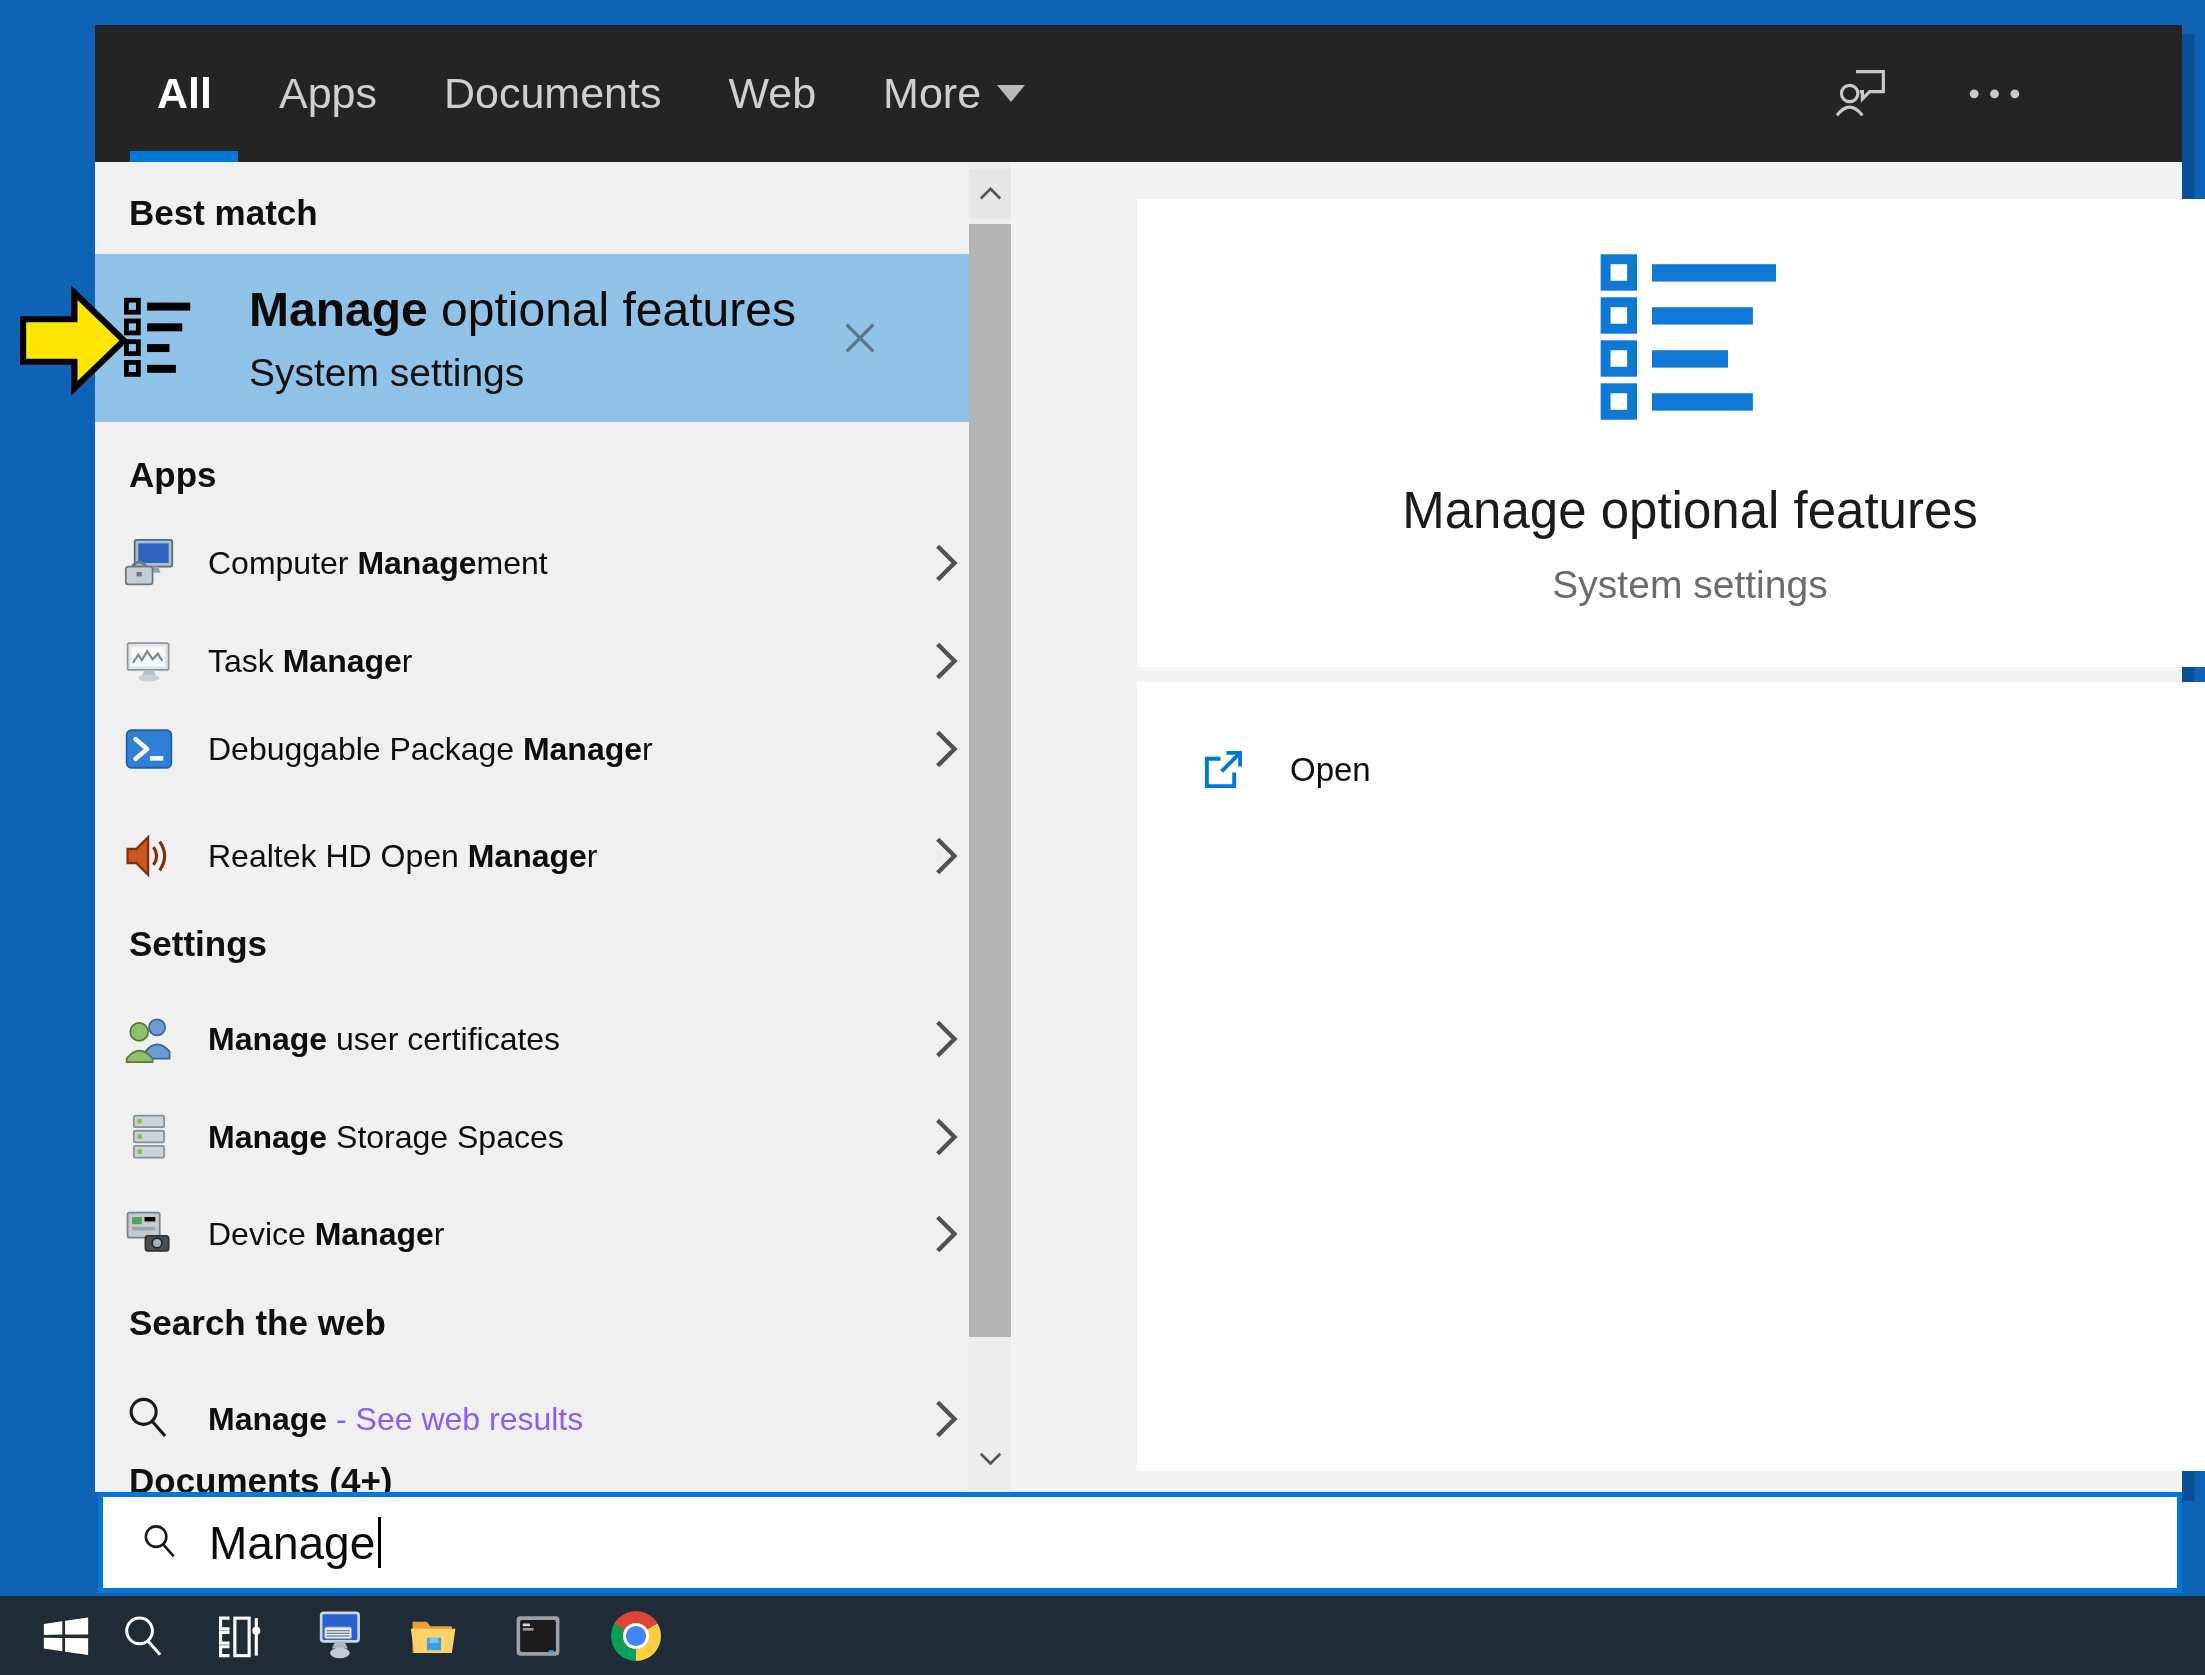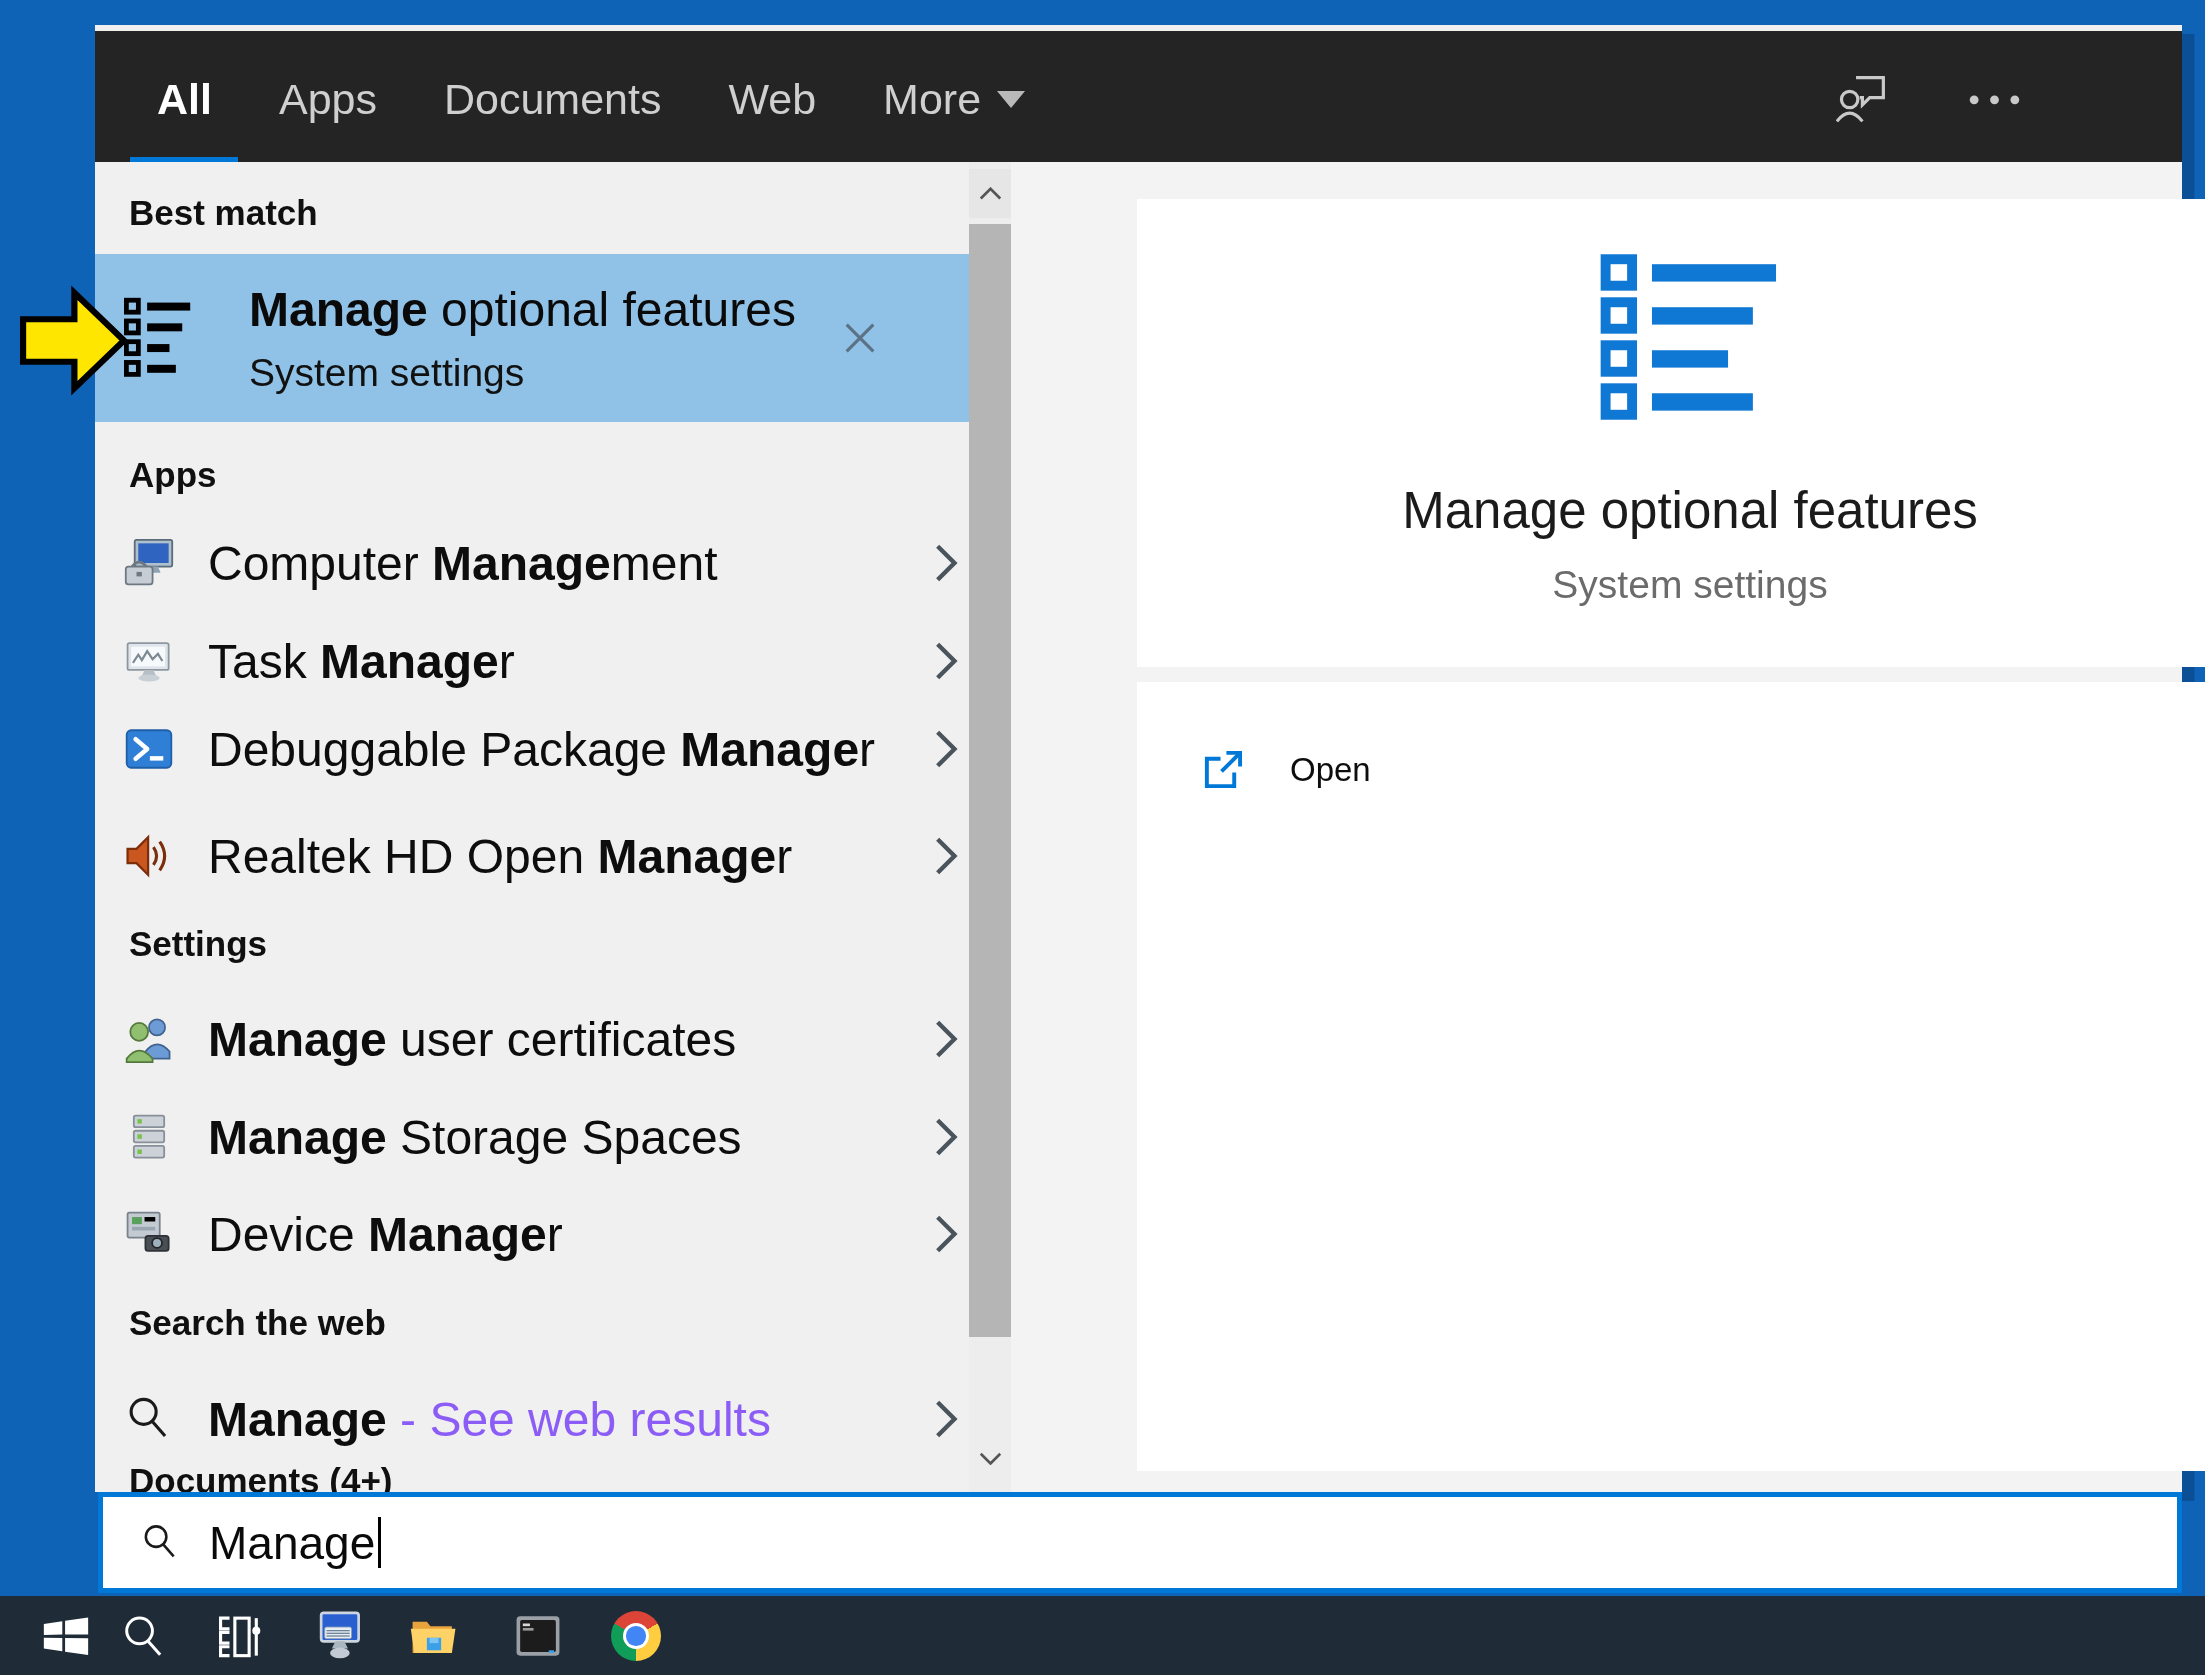--- a/index.html
+++ b/index.html
@@ -4,39 +4,39 @@
 <style>
   * { margin:0; padding:0; box-sizing:border-box; }
   html,body { width:2205px; height:1676px; overflow:hidden;
     font-family:"Liberation Sans","DejaVu Sans",sans-serif; }
   .desktop { position:absolute; inset:0; background:#0e63b6; }
 
   
   .window { position:absolute; left:95px; top:25px; width:2087px; height:1467px;
     background:#f0f0f0; box-shadow:12.4px 8.9px 0 rgba(8,58,112,.45); }
 
-  .win-header { position:absolute; left:0; top:6px; width:100%; height:137px; background:#242424; }
+  .win-header { position:absolute; left:0; top:0; width:100%; height:137px; background:#242424; }
   .tabs { position:absolute; left:62px; top:0; height:137px; display:flex; align-items:center; gap:67px; }
   .tab { font-size:43px; color:#cfcfcf; display:flex; align-items:center; gap:16px; cursor:default; }
   .tab.active { color:#ffffff; font-weight:700; }
   .tab-underline { position:absolute; left:35px; bottom:0; width:108px; height:11.5px; background:#0078d7; }
   .caret-down { width:0; height:0; border-left:14px solid transparent; border-right:14px solid transparent;
     border-top:17.7px solid #b9b9b9; display:inline-block; }
   .hdr-icons { position:absolute; right:160px; top:0; height:137px; display:flex; align-items:center; gap:80px; }
 
   
   .left-panel { position:absolute; left:0; top:137px; width:874px; height:1330px;
     background:#f0f0f0; overflow:hidden; }
   .sec-heading { position:absolute; left:34px; height:53px; display:flex; align-items:center;
     font-size:35px; font-weight:700; color:#101010; }
   .row { position:absolute; left:0; width:874px; height:98px; display:flex; align-items:center;
     padding-left:29px; cursor:default; }
   .row .ric { width:50px; height:50px; flex:0 0 50px; margin-right:34px; display:flex;
     align-items:center; justify-content:center; }
-  .rtext { font-size:48px; color:#0d0d0d; white-space:pre;text-align:center; }
+  .rtext { font-size:32px; color:#0d0d0d; white-space:pre;text-align:center; }
   .rtext b { font-weight:700; }
   .muted { color:#8b5cf6; }
   .row-chevron { position:absolute; right:10.6px; top:50%; transform:translateY(-50%); }
 
   .best-row { position:absolute; left:0; top:92px; width:874px; height:168px;
     background:#90c1e6; display:flex; align-items:center; padding-left:29px; cursor:default; }
   .best-icon { width:67px; flex:0 0 67px; margin-right:58px; }
   .best-title { font-size:48px; color:#0a0a0a; white-space:pre; }
   .best-title b { font-weight:700; }
   .best-sub { font-size:39px; color:#111; margin-top:14px; }

